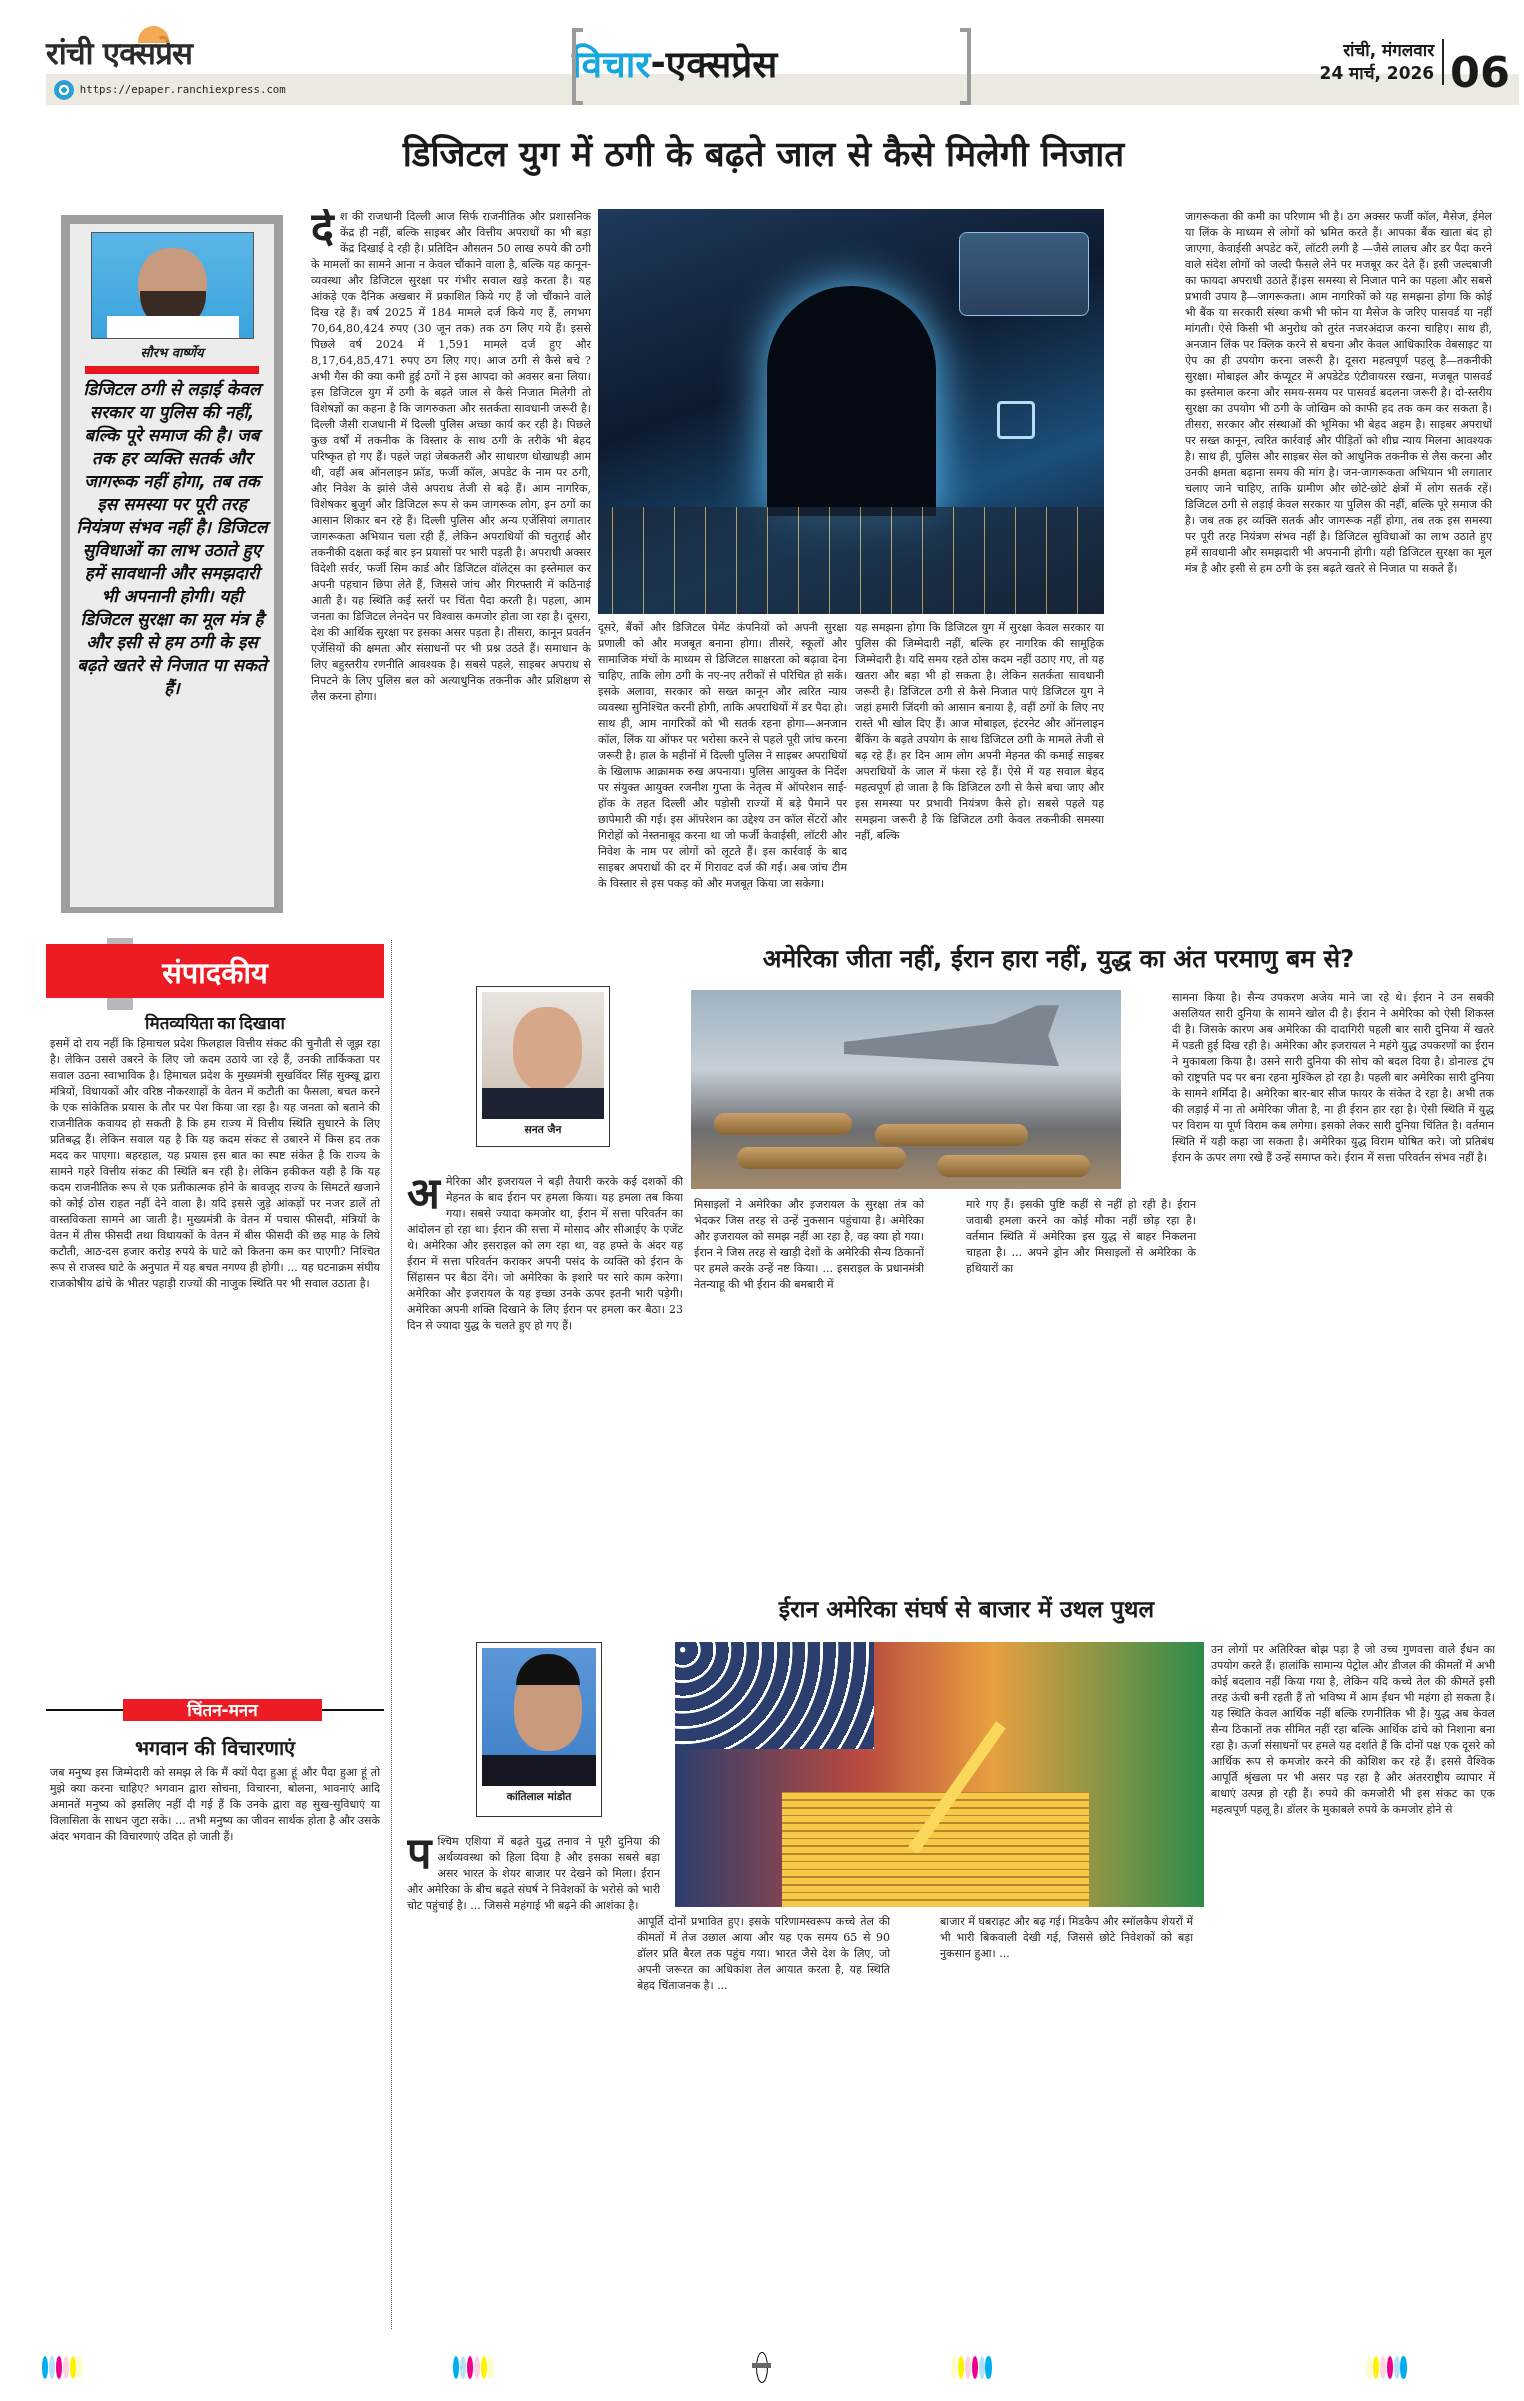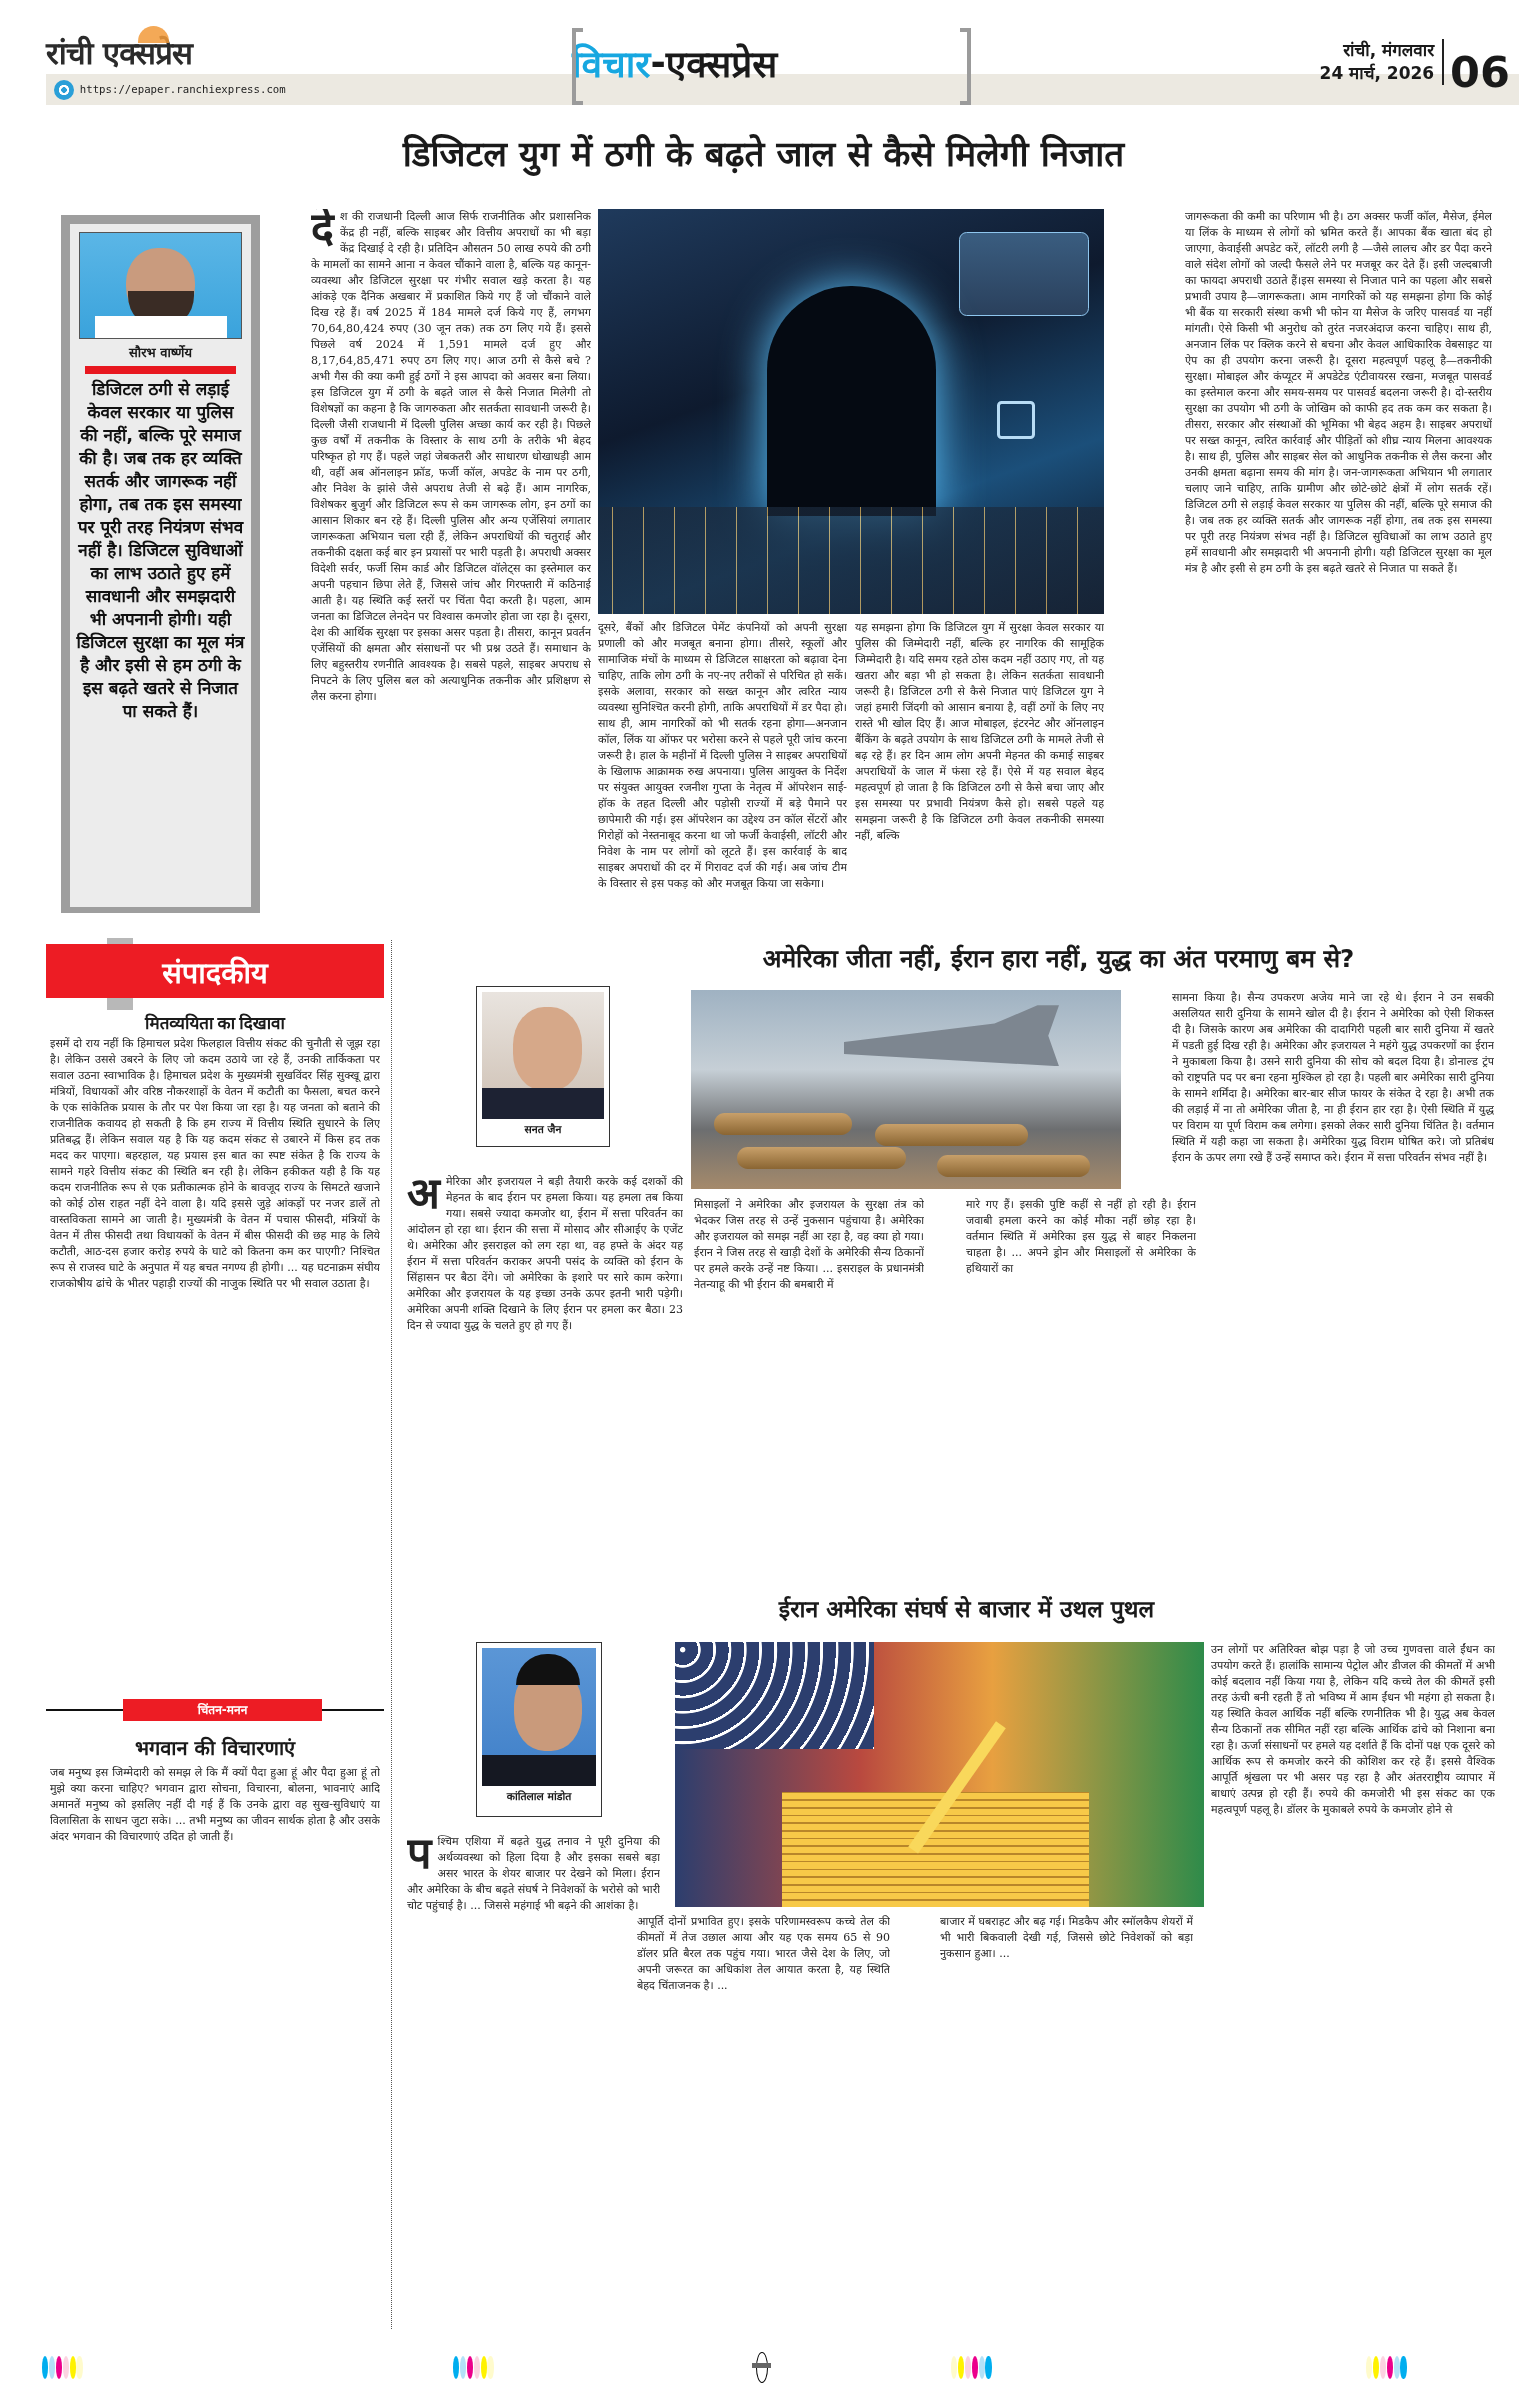--- a/index.html
+++ b/index.html
@@ -12,39 +12,39 @@
   .section-tab { left: 572px; top: 28px; width: 399px; height: 69px; display:flex; align-items:center; justify-content:flex-start; font-family: "DejaVu Sans", sans-serif; font-weight: bold; font-size: 37px; }
   .bracket { position:absolute; top: 0; width: 10.7px; height: 77px; border: 4.6px solid #9b9b9b; }
   .bracket.l { left: 0; border-right: none; }
   .bracket.r { right: 0; border-left: none; }
   .sec-blue { color: #17a7e0; }
   .dateblock { left: 1197px; top: 27px; width: 322px; height: 69px; display:flex; justify-content:flex-end; align-items:center; font-family: "DejaVu Sans", sans-serif; font-weight:bold; }
   .dateblock .txt { text-align:right; font-size: 17px; line-height: 23px; padding-right: 7.7px; border-right: 2.3px solid #222; }
   .dateblock .pg { font-size: 43px; padding-left: 6.1px; padding-right: 9.2px; margin-top: 20px; }
   .headline-main { left: 330px; top: 129px; width: 867px; text-align:center; font-family:"DejaVu Sans", sans-serif; font-weight:900; font-size: 35px; }
   .col-text { font-size: 11px; line-height: 16px; text-align: justify; color:#222; overflow:hidden; }
-  .quote-box { left: 61px; top: 215px; width: 199px; height: 698px; background: #ececec; border: 9.2px solid #9e9e9e; border-bottom-width: 6.1px; }
+  .quote-box { left: 61px; top: 215px; width: 222px; height: 698px; background: #ececec; border: 9.2px solid #9e9e9e; border-bottom-width: 6.1px; font-style: italic; }
   .author-photo { margin: 7.7px auto 0; width: 163px; height: 107px; background: linear-gradient(#5bb6e6, #3aa3dc); position:relative; border:0.8px solid #555; }
   .face { position:absolute; left:46px; top:15.3px; width:69px; height:77px; border-radius:45% 45% 50% 50%; background:#c99b7e; }
   .beard { position:absolute; left:48px; top:58px; width:66px; height:38px; border-radius:0 0 35px 35px; background:#3a2c25; }
   .shirt { position:absolute; left:15.3px; bottom:0; width:132px; height:21.5px; background:#fff; }
   .author-name { text-align:center; font-family:"DejaVu Sans",sans-serif; font-weight:bold; font-size: 13px; margin-top:4.6px; }
   .red-rule { height: 7.7px; background: #e8171f; margin: 4.6px 15.3px 4.6px; }
   .pull-quote { text-align:center; font-family:"DejaVu Sans",sans-serif; font-weight:bold; font-size: 17px; line-height: 23px; padding: 0 6.1px; color:#111; }
   .img-cyber { left: 598px; top: 209px; width: 506px; height: 405px; background: linear-gradient(160deg, #1f3a5c 0%, #0e1a2e 40%, #1b4f7a 70%, #0b1222 100%); overflow:hidden; }
   .img-cyber .hood { position:absolute; left:169px; top:77px; width:169px; height:230px; border-radius:84px 84px 0 0; background:#050a12; box-shadow: 0 0 46px #5ec6ff; }
   .img-cyber .card { position:absolute; left:361px; top:23px; width:130px; height:84px; border-radius:7.7px; background: linear-gradient(#3a5d80,#2a405c); border:0.8px solid #8fc6ee; }
   .img-cyber .lock { position:absolute; left:399px; top:192px; width:38px; height:38px; border: 3.1px solid #b8dcf5; border-radius: 4.6px; }
   .img-cyber .city { position:absolute; left:0; bottom:0; width:100%; height:107px; background: repeating-linear-gradient(90deg, #1b2a3d 0 14px, #f4c66a 14px 15.3px, #1b2a3d 15.3px 31px); opacity:.7; }
   .divider-v { border-left: 1.5px dotted #555; }
   .editorial-hdr { left: 46px; top: 944px; width: 338px; height: 54px; background: #ed1c24; display:flex; align-items:center; justify-content:center; color:#fff; font-family:"DejaVu Sans",sans-serif; font-weight:bold; font-size: 29px; }
   .gray-bar { left: 107px; top: 938px; width: 26px; height: 72px; background: #b8b8b8; }
   .sub-hd { font-family:"DejaVu Sans",sans-serif; font-weight:bold; text-align:center; font-size: 17px; }
   .chintan-bar { left: 46px; top: 1709px; width: 338px; height: 1.5px; background:#111; }
-  .chintan { left: 123px; top: 1699px; width: 199px; height: 21.5px; background:#ed1c24; color:#fff; font-family:"DejaVu Sans",sans-serif; font-weight:bold; font-size:12px; display:flex; align-items:center; justify-content:center; }
+  .chintan { left: 123px; top: 1699px; width: 199px; height: 21.5px; background:#ed1c24; color:#fff; font-family:"DejaVu Sans",sans-serif; font-weight:bold; font-size:17px; display:flex; align-items:center; justify-content:center; }
   .photo-frame { border: 1.5px solid #333; background:#fff; padding: 4.6px; }
   .photo-inner { width: 100%; position:relative; overflow:hidden; }
   .img-war { left: 691px; top: 990px; width: 430px; height: 199px; background: linear-gradient(180deg, #9fb2c2 0%, #c6cfd6 40%, #6c6e70 70%, #a58a6b 100%); overflow:hidden; }
   .img-war .jet { position:absolute; left:153px; top:15.3px; width:215px; height:61px; background:#7d8690; clip-path: polygon(0 60%, 70% 30%, 90% 0, 100% 0, 95% 50%, 100% 100%, 0 80%); }
   .img-war .bomb { position:absolute; height:21.5px; border-radius:10.7px; background: linear-gradient(#c8a06a,#8a6532); }
   .img-market { left: 675px; top: 1642px; width: 529px; height: 265px; background: linear-gradient(90deg, #2c3e6e 0%, #b9493f 35%, #e8a040 60%, #2e8b4a 100%); overflow:hidden; }
   .img-market .stars { position:absolute; left:0; top:0; width:199px; height:107px; background: repeating-radial-gradient(circle at 7.7px 7.7px, #fff 0 2.3px, transparent 3.1px 15.3px), #2c3e6e; }
   .img-market .coins { position:absolute; left:107px; bottom:0; width:307px; height:115px; background: repeating-linear-gradient(0deg, #f7c948 0 6.1px, #b8862a 6.1px 7.7px); }
   .img-market .arrow { position:absolute; left:276px; top:69px; width:12.3px; height:153px; background:#f9d85b; transform: rotate(35deg); }
   .dropcap { float:left; font-family:"DejaVu Sans",sans-serif; font-weight:900; font-size: 43px; line-height: 38px; margin-right: 6.1px; }

